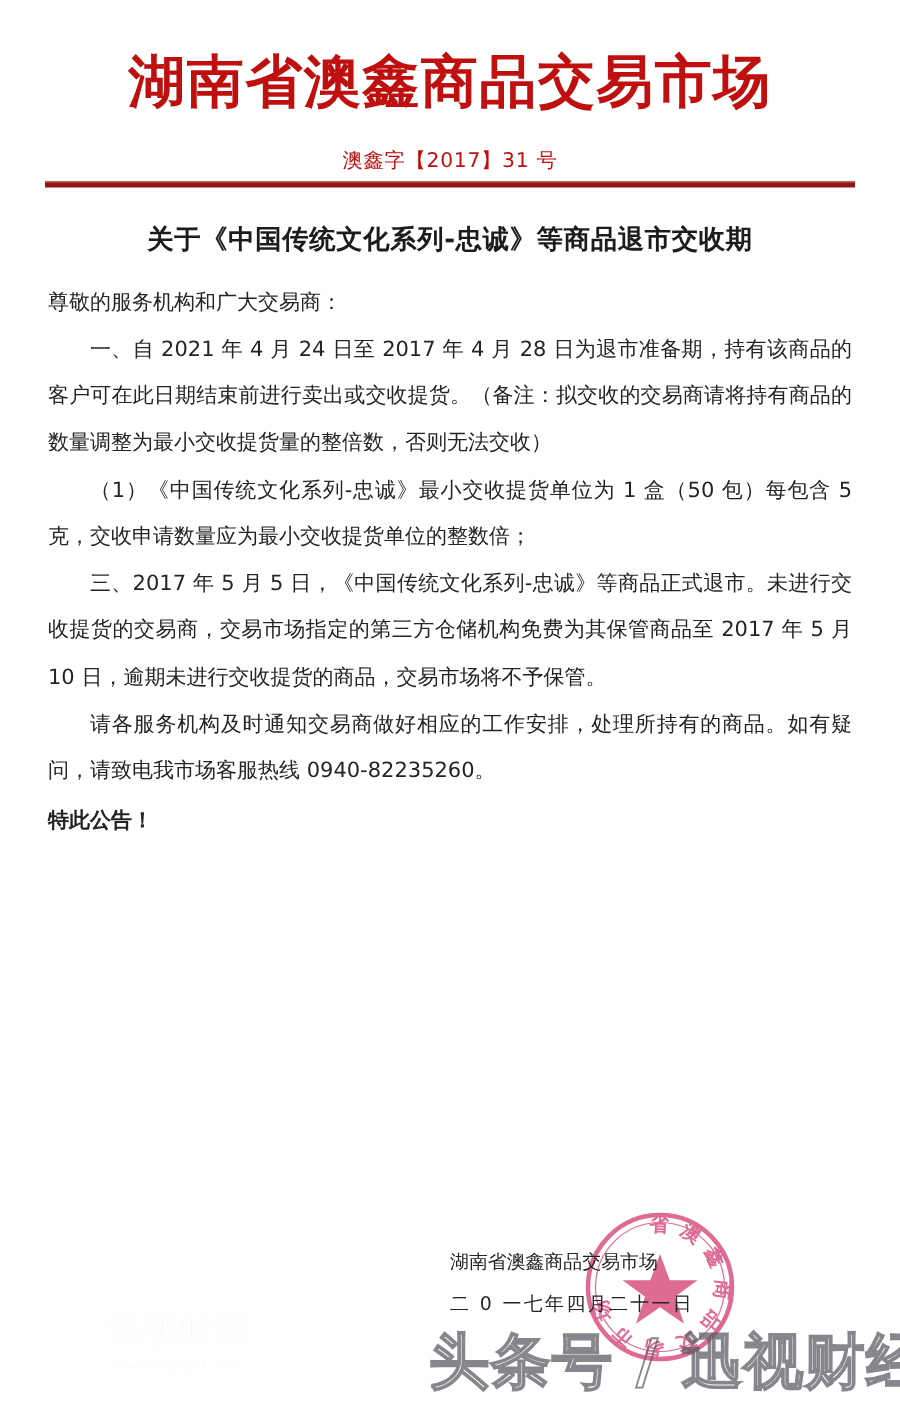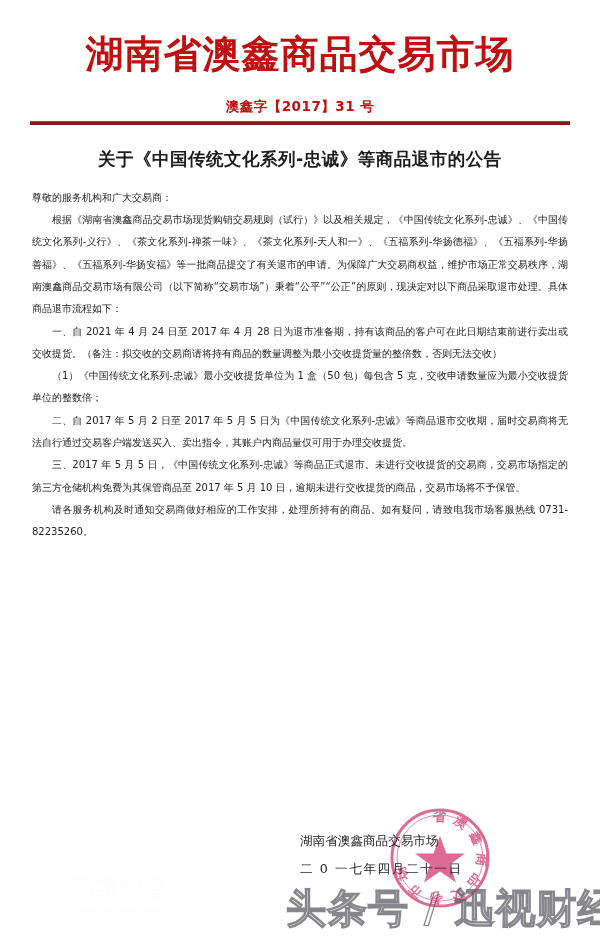--- a/index.html
+++ b/index.html
@@ -32,21 +32,21 @@
     color: #bf0f0f;
     font-weight: bold;
     font-size: 38px;
     letter-spacing: 1px;
     line-height: 1.1;
     white-space: nowrap;
   }
   .doc-number {
     margin-top: 22px;
     color: #bf0f0f;
-    font-weight: bold;
+    font-weight: normal;
     font-size: 13.5px;
     letter-spacing: 0.5px;
   }
   .red-rule {
     margin: 5px 30px 0 30px;
     height: 3px;
     background: #8e1616;
     border-top: 1px solid #b43b3b;
   }
 
@@ -56,21 +56,21 @@
     text-align: center;
     font-size: 17.5px;
     font-weight: bold;
     color: #1c1c1c;
     letter-spacing: 0.5px;
     white-space: nowrap;
   }
   .body {
     margin: 16px 32px 0 32px;
     color: #242424;
-    font-size: 10px;
+    font-size: 14px;
     line-height: 2.23;
     text-align: justify;
     text-justify: inter-ideograph;
   }
   .salutation {
     margin-bottom: 2px;
   }
   .para {
     text-indent: 2em;
     margin: 0;
@@ -154,30 +154,29 @@
 <body>
 
 <div class="page">
 
   <div class="masthead">
     <div class="org-title">湖南省澳鑫商品交易市场</div>
     <div class="doc-number">澳鑫字【2017】31 号</div>
   </div>
   <div class="red-rule"></div>
 
-  <div class="doc-title">关于《中国传统文化系列-忠诚》等商品退市的公告</div>
+  <div class="doc-title">关于《中国传统文化系列-忠诚》等商品退市交收期</div>
 
   <div class="body">
     <p class="para noindent salutation">尊敬的服务机构和广大交易商：</p>
-    <p class="para">根据《湖南省澳鑫商品交易市场现货购销交易规则（试行）》以及相关规定，《中国传统文化系列-忠诚》、《中国传统文化系列-义行》、《茶文化系列-禅茶一味》、《茶文化系列-天人和一》、《五福系列-华扬德福》、《五福系列-华扬善福》、《五福系列-华扬安福》等一批商品提交了有关退市的申请。为保障广大交易商权益，维护市场正常交易秩序，湖南澳鑫商品交易市场有限公司（以下简称“交易市场”）秉着“公平”“公正”的原则，现决定对以下商品采取退市处理。具体商品退市流程如下：</p>
     <p class="para">一、自 2021 年 4 月 24 日至 2017 年 4 月 28 日为退市准备期，持有该商品的客户可在此日期结束前进行卖出或交收提货。（备注：拟交收的交易商请将持有商品的数量调整为最小交收提货量的整倍数，否则无法交收）</p>
     <p class="para">（1）《中国传统文化系列-忠诚》最小交收提货单位为 1 盒（50 包）每包含 5 克，交收申请数量应为最小交收提货单位的整数倍；</p>
-    <p class="para">二、自 2017 年 5 月 2 日至 2017 年 5 月 5 日为《中国传统文化系列-忠诚》等商品退市交收期，届时交易商将无法自行通过交易客户端发送买入、卖出指令，其账户内商品量仅可用于办理交收提货。</p>
     <p class="para">三、2017 年 5 月 5 日，《中国传统文化系列-忠诚》等商品正式退市。未进行交收提货的交易商，交易市场指定的第三方仓储机构免费为其保管商品至 2017 年 5 月 10 日，逾期未进行交收提货的商品，交易市场将不予保管。</p>
-    <p class="para">请各服务机构及时通知交易商做好相应的工作安排，处理所持有的商品。如有疑问，请致电我市场客服热线 0731-82235260。</p>
+    <p class="para">请各服务机构及时通知交易商做好相应的工作安排，处理所持有的商品。如有疑问，请致电我市场客服热线 0940-82235260。</p>
+    <p class="para closing">特此公告！</p>
   </div>
 
   <svg class="seal" viewBox="0 0 104 104">
     <defs>
       <path id="sealArc" d="M 52,52 m 0,-37 a 37,37 0 1 1 -0.1,0" fill="none"></path>
     </defs>
     <circle cx="52" cy="52" r="48" fill="none" stroke="#d2336b" stroke-width="3"></circle>
     <circle cx="52" cy="52" r="43" fill="none" stroke="#d2336b" stroke-width="0.8"></circle>
     <text font-size="13" font-weight="bold" fill="#d2336b" font-family="'DejaVu Sans','Liberation Sans',sans-serif" letter-spacing="7">
       <textPath href="#sealArc" startOffset="27%" text-anchor="middle">湖南省澳鑫商品交易市场</textPath>

